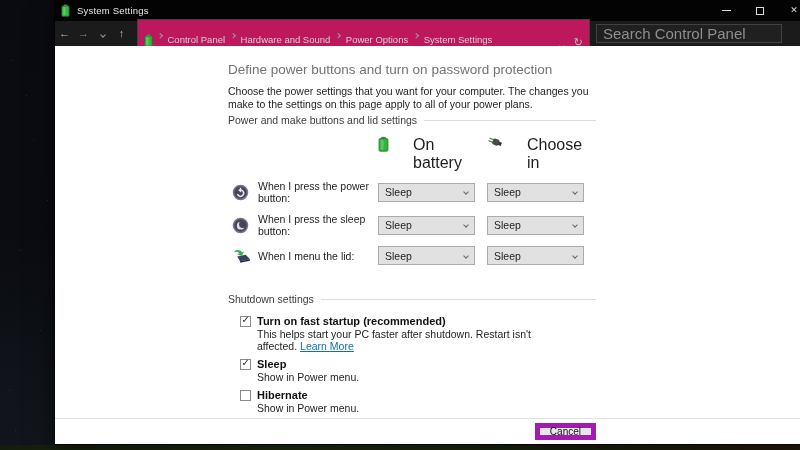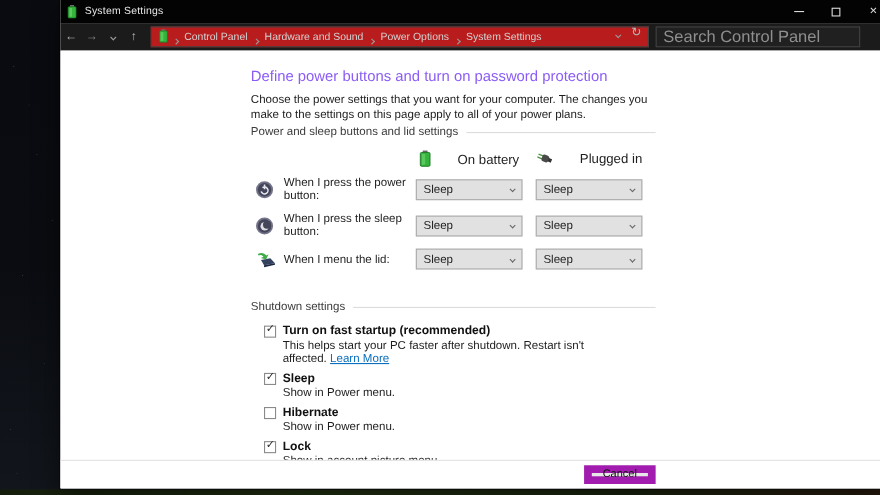--- a/index.html
+++ b/index.html
@@ -32,66 +32,66 @@
   .cap-btn { width:34px; height:100%; display:flex; align-items:center; justify-content:center; color:#dcdcdc; }
   .glyph-min { width:9px; height:1px; background:#dcdcdc; display:inline-block; }
   .glyph-max { width:8px; height:8px; border:1px solid #dcdcdc; display:inline-block; }
   .glyph-close { font-size:9px; line-height:1; }
 
   .navbar { height:25px; background:#1b1b1b; display:flex; align-items:center; flex:0 0 auto; padding:0 5px 0 0; }
   .nav-btn { color:#b9b9b9; font-size:11px; width:19px; text-align:center; line-height:25px; }
   .nav-btn.fwd { color:#8a8a8a; }
   .chev { display:inline-block; width:4px; height:4px; border-right:1px solid #9a9a9a; border-bottom:1px solid #9a9a9a; transform:rotate(45deg); }
   .chev.right { transform:rotate(-45deg); width:3.5px; height:3.5px; }
-  .addrbox { height:19px; background:#b91c1c; border:1px solid #424242; display:flex; align-items:flex-end;
-    width:453px; margin-left:6px; padding:3px 4px; }
+  .addrbox { height:19px; background:#be185d; border:1px solid #424242; display:flex; align-items:flex-start;
+    width:453px; margin-left:6px; padding:14px 4px; }
   .addr-ico { display:flex; margin:0 4px 0 2px; }
   .crumb { color:#d2d2d2; font-size:9.5px; padding:0 5px; white-space:nowrap; }
   .crumb-sep { padding:0 1px; display:flex; align-items:center; }
   .addr-tools { margin-left:auto; display:flex; align-items:center; gap:10px; padding-right:2px; }
   .addr-tools .refresh { color:#b9b9b9; font-size:11px; line-height:1; }
   .searchbox { height:19px; background:#202020; border:1px solid #424242; display:flex; align-items:center;
     width:186px; margin-left:6px; padding:0 6px; }
   .searchbox input { flex:1; background:transparent; border:none; outline:none; color:#cfcfcf; font-size:15px;
     font-family:"Liberation Sans",sans-serif; }
   .searchbox input::placeholder { color:#8f8f8f; }
 
   
   .content { flex:1; background:#fff; position:relative; overflow:hidden; }
   .main { margin-left:173px; width:368px; padding-top:16px; }
-  h1.page-title { color:#8b5cf6; font-size:13.5px; font-weight:400; margin-bottom:8px; }
+  h1.page-title { color:#737373; font-size:13.5px; font-weight:400; margin-bottom:8px; }
   .intro { color:#1e1e1e; font-size:10.5px; line-height:1.25; margin-bottom:3px; width:370px; }
   .group-hdr { display:flex; align-items:center; margin-bottom:10px; }
   .group-hdr .gh-label { color:#3c3c3c; font-size:10.5px; white-space:nowrap; }
   .group-hdr .gh-line { flex:1; border-top:1px solid #dcdcdc; margin-left:7px; }
 
   .prow { display:grid; grid-template-columns:26px 120px 97px 12px 97px; align-items:center; margin:0 0 9px 4px; }
   .prow.colhead { margin-bottom:8px; }
-  .colcell { display:flex; align-items:flex-end; justify-content:center; gap:24px; color:#1e1e1e; font-size:12px; }
+  .colcell { display:flex; align-items:flex-start; justify-content:center; gap:24px; color:#1e1e1e; font-size:16px; }
   .plabel { color:#1e1e1e; font-size:10.5px; }
   .picon { display:flex; align-items:center; }
   .dropdown { height:19px; background:#e1e1e1; border:1px solid #ababab; display:flex; align-items:center;
     justify-content:space-between; padding:0 6px; cursor:default; }
   .dropdown span.val { color:#222; font-size:10.5px; }
   .dropdown .chev { border-color:#666; }
 
   .shutdown { margin-top:28px; }
   .chk-item { margin:0 0 3px 12px; }
   .chk-line { display:flex; align-items:center; gap:6px; }
   .checkbox { width:11px; height:11px; border:1px solid #8a8a8a; background:#fff; position:relative; flex:0 0 auto; }
   .checkbox[data-checked="true"]::after { content:"✓"; position:absolute; left:0.5px; top:-2.5px; font-size:10px; color:#2b2b2b; }
   .chk-label { font-size:11px; font-weight:bold; color:#111; }
   .chk-desc { margin:1px 0 6px 17px; font-size:10.5px; color:#1e1e1e; }
   .chk-desc a { color:#0b6fbd; text-decoration:underline; margin-left:3px; }
 
   .footer { position:absolute; left:0; right:0; bottom:0; height:26px; border-top:1px solid #e2e2e2; background:#fff; }
   .footer-inner { margin-left:173px; width:368px; display:flex; justify-content:flex-end; gap:7px; padding-top:4px; }
   .btn { height:17px; font-size:10px; font-family:"Liberation Sans",sans-serif; padding:0 10px; display:flex; align-items:center; }
   .btn.primary-disabled { background:#0c4a6e; border:1px solid #0f172a; color:#979797;margin-top:28px; }
-  .btn.cancel { background:#e7e7e7; border:7px solid #a21caf; color:#111; }
+  .btn.cancel { background:#e7e7e7; border:5px solid #a21caf; color:#111; }
 </style>
 </head>
 <body>
 
 <div class="desktop">
     <div class="stars"></div>
   </div>
 
 <div class="window">
 
@@ -163,21 +163,21 @@
       </span>
     </div>
   </div>
 
   <div class="content">
     <div class="main">
       <h1 class="page-title">Define power buttons and turn on password protection</h1>
       <p class="intro">Choose the power settings that you want for your computer. The changes you make to the settings on this page apply to all of your power plans.</p>
 
       <div class="group-hdr">
-        <span class="gh-label">Power and sleep buttons and lid settings</span>
+        <span class="gh-label">Power and make buttons and lid settings</span>
         <span class="gh-line"></span>
       </div>
 
       <div class="prow colhead">
         <span></span>
           <span></span>
         <span class="colcell">
           <span style="display:flex;">
             <svg width="11" height="16" viewBox="0 0 10 14">
                 <rect x="3" y="0.5" width="4" height="1.6" fill="#6b6b6b"></rect>
@@ -192,21 +192,21 @@
           <span style="display:flex;">
             <svg width="16" height="13" viewBox="0 0 16 13">
                 <g transform="rotate(22 8 6)">
                   <rect x="1.5" y="3.8" width="4.5" height="1.2" fill="#4f8f46"></rect>
                   <rect x="1.5" y="6.6" width="4.5" height="1.2" fill="#4f8f46"></rect>
                   <rect x="5.5" y="2.6" width="6.5" height="6.4" rx="2" fill="#4a4a4a"></rect>
                   <rect x="11.5" y="4.1" width="3.2" height="3.4" fill="#333"></rect>
                 </g>
               </svg>
           </span>
-          <span>Plugged in</span>
+          <span>Choose in</span>
         </span>
       </div>
 
       <div class="prow">
         <span class="picon">
           <svg width="17" height="17" viewBox="0 0 18 18">
               <circle cx="9" cy="9" r="8.2" fill="#73738a"></circle>
               <circle cx="9" cy="9" r="6.5" fill="#45455a"></circle>
               <circle cx="9" cy="9.7" r="3.3" fill="none" stroke="#e6e6ef" stroke-width="1.5" stroke-dasharray="16.4 4.4" transform="rotate(-127 9 9.7)"></circle>
               <line x1="9" y1="3.9" x2="9" y2="8.6" stroke="#e6e6ef" stroke-width="1.5"></line>

